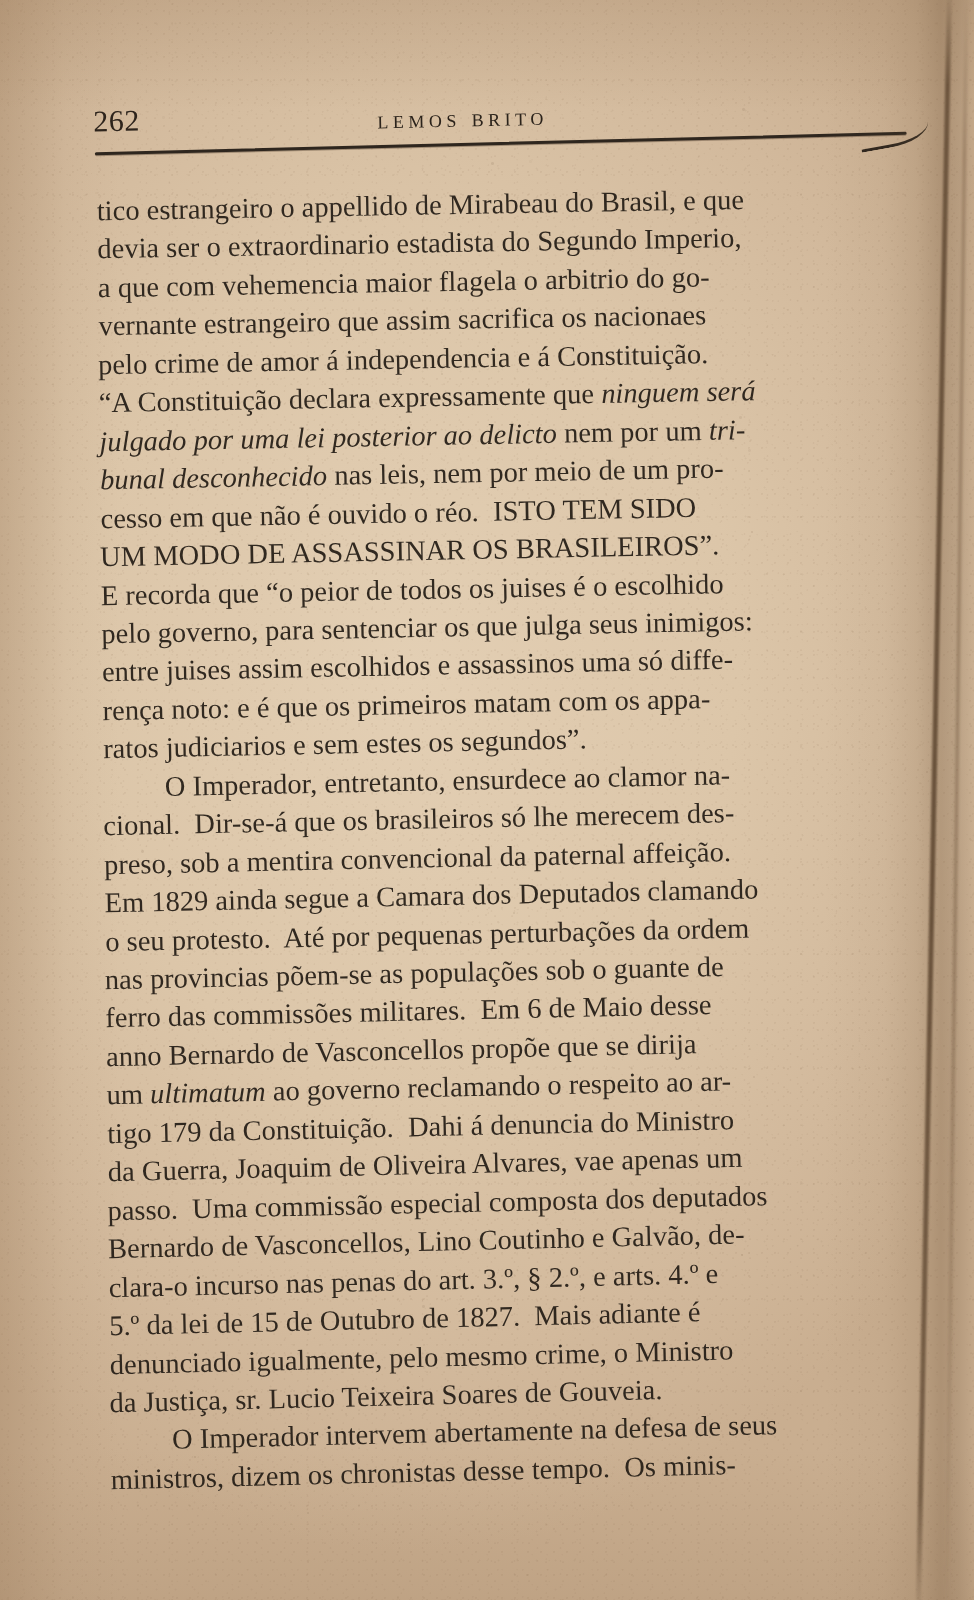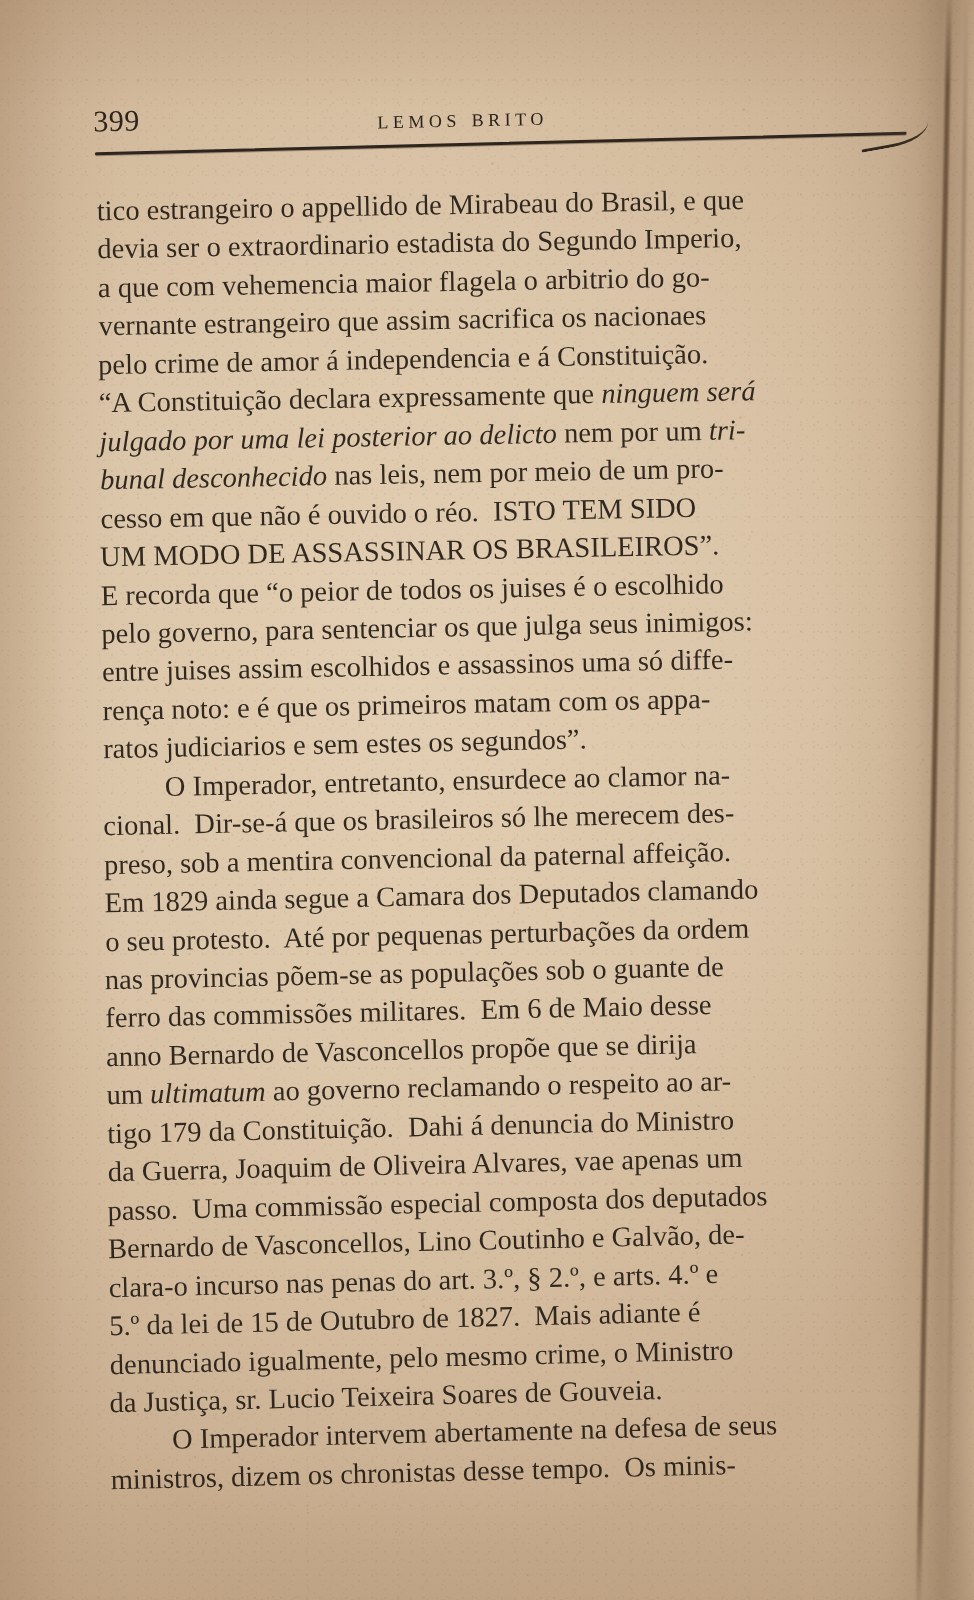--- a/index.html
+++ b/index.html
@@ -329,21 +329,21 @@
       <div class="fleck" style="width: 1.1px; height: 1.1px; left: 936px; top: 909px; opacity: 0.56;"></div>
       <div class="fleck" style="width: 1.3px; height: 1.3px; left: 342px; top: 1322px; opacity: 0.24;"></div>
       <div class="fleck" style="width: 2.5px; height: 2.5px; left: 748px; top: 449px; opacity: 0.31;"></div>
     </div>
   <div class="paper-shade-left"></div>
   <div class="paper-shade-top"></div>
   <div class="paper-shade-bottom"></div>
 
   <div class="skewwrap">
 
-    <div class="folio">399</div>
+    <div class="folio">262</div>
 
     <div class="running-head">Lemos Brito</div>
 
     <div class="head-rule"></div>
     <div class="head-rule-curve"></div>
 
     <div id="body-text">
         <div class="tline ink-soft" style="top: 197px; transform: rotate(-0.1deg); left: 106px;"><span>tico estrangeiro o appellido de Mirabeau do Brasil, e que</span></div>
         <div class="tline ink-soft" style="top: 235.45px; transform: rotate(-0.112deg); left: 105.8px;"><span>devia ser o extraordinario estadista do Segundo Imperio,</span></div>
         <div class="tline ink-soft" style="top: 273.9px; transform: rotate(-0.124deg); left: 105.6px;"><span>a que com vehemencia maior flagela o arbitrio do go-</span></div>

